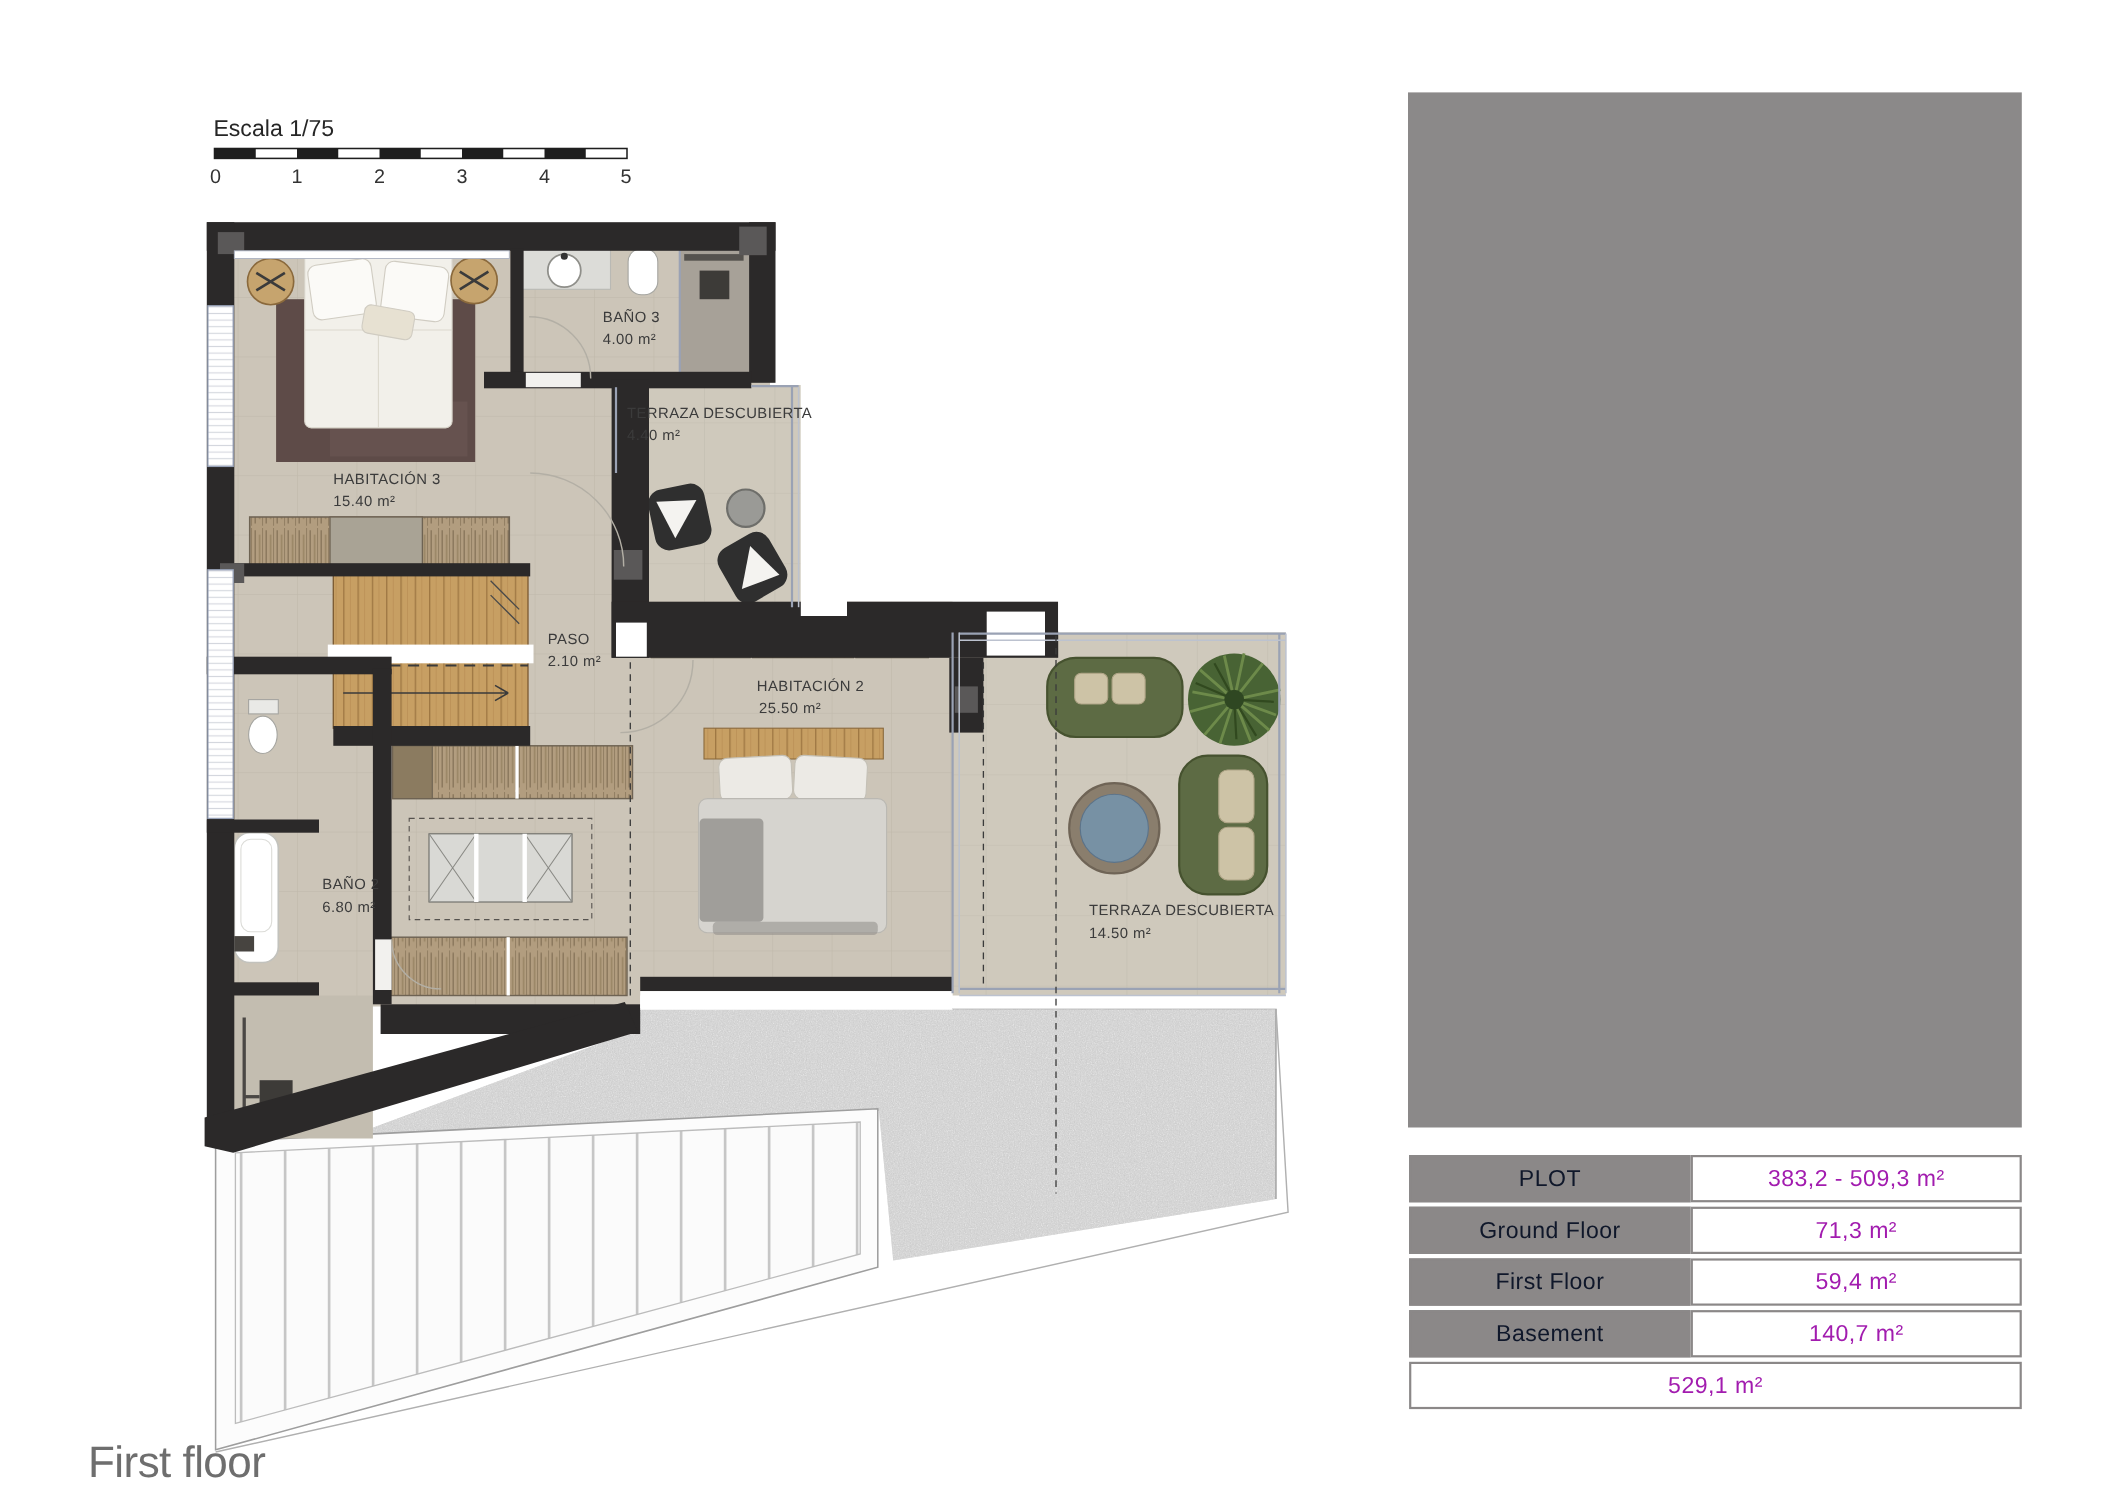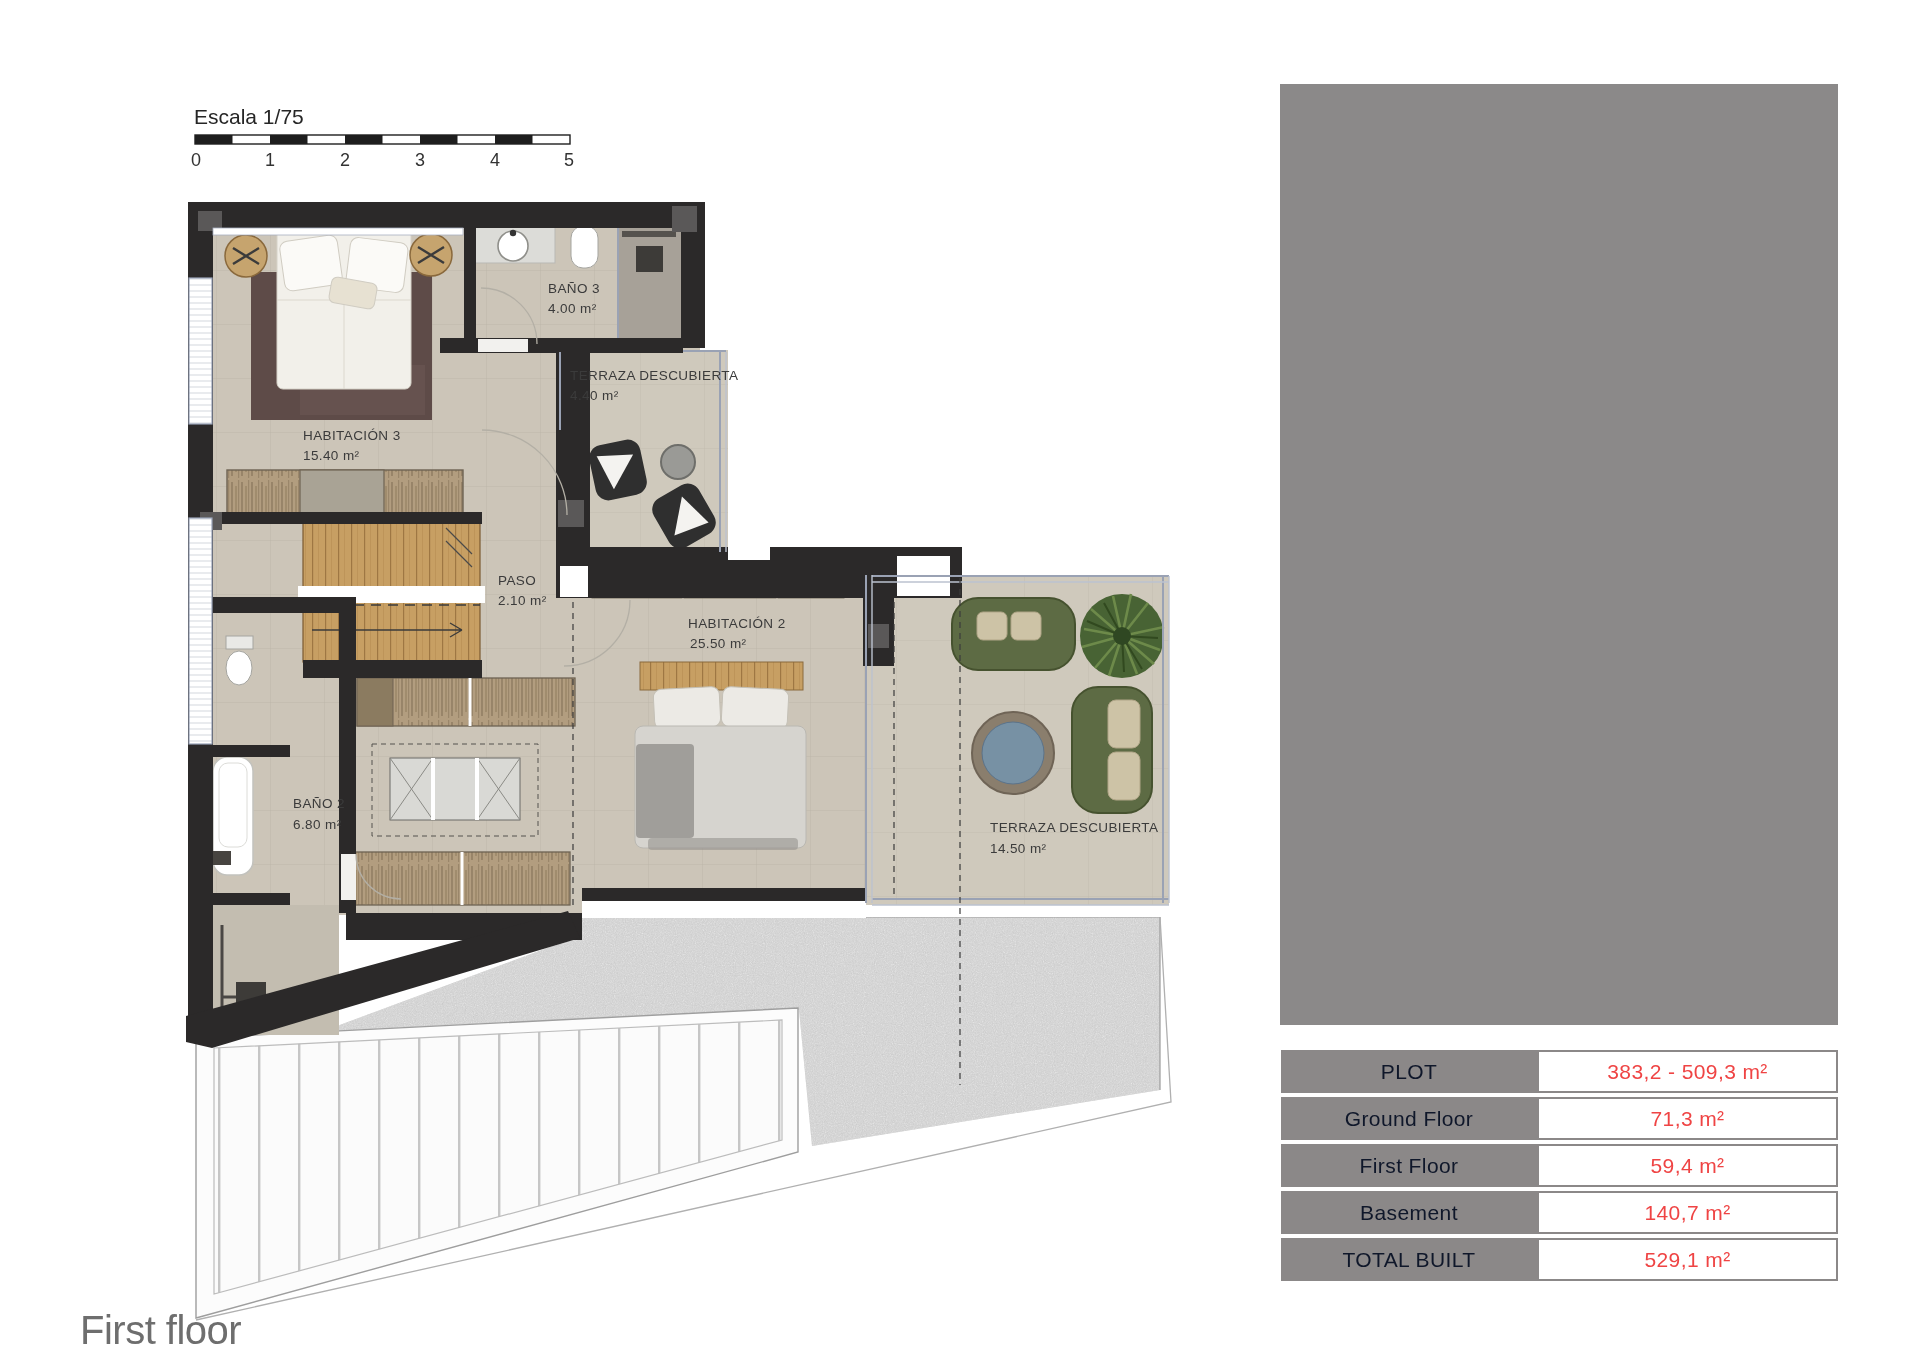--- a/index.html
+++ b/index.html
@@ -5,21 +5,21 @@
   html,body{margin:0;padding:0;background:#ffffff;}
   body{width:1920px;height:1357px;position:relative;overflow:hidden;
        font-family:"Liberation Sans",sans-serif;}
   .plan-svg{position:absolute;left:0;top:0;}
   .photo-placeholder{position:absolute;left:1280px;top:84px;width:558px;height:941px;
        background:#8b8989;}
   .summary-table{position:absolute;left:1281px;top:1050px;width:557px;}
   .srow{display:flex;height:43px;margin-bottom:4px;}
   .scell-label{width:252px;background:#8b8888;border:2px solid #8b8888;color:#0f172a;
        display:flex;align-items:center;justify-content:center;font-size:21px;letter-spacing:.4px;}
-  .scell-value{flex:1;margin-left:0;background:#ffffff;border:2px solid #8b8888;color:#ef4444;
+  .scell-value{flex:1;margin-left:0;background:#ffffff;border:2px solid #8b8888;color:#a21caf;
        display:flex;align-items:center;justify-content:center;font-size:21px;letter-spacing:.4px;}
   .floor-caption{position:absolute;left:80px;top:1308px;font-size:40px;color:#6e6e6e;
        letter-spacing:-.5px;}
   
   .rlabel{font-family:"Liberation Sans",sans-serif;font-size:13.5px;fill:#3b3b3b;letter-spacing:.4px;}
   .scale-title{font-family:"Liberation Sans",sans-serif;font-size:21px;fill:#262626;}
   .scale-tick{font-family:"Liberation Sans",sans-serif;font-size:18px;fill:#333;text-anchor:middle;}
   .wall{fill:#2b2929;}
   .inset{fill:#5a5858;}
   .dash{stroke:#3b3b3b;stroke-width:1.2;fill:none;stroke-dasharray:6 5;}
@@ -328,18 +328,17 @@
   </div>
   <div class="srow">
     <div class="scell-label">First Floor</div>
     <div class="scell-value">59,4 m²</div>
   </div>
   <div class="srow">
     <div class="scell-label">Basement</div>
     <div class="scell-value">140,7 m²</div>
   </div>
   <div class="srow">
-    <div class="scell-label">TOTAL BUILT</div>
     <div class="scell-value">529,1 m²</div>
   </div>
 </div>
 
 <div class="floor-caption">First floor</div>
 
 </body></html>

